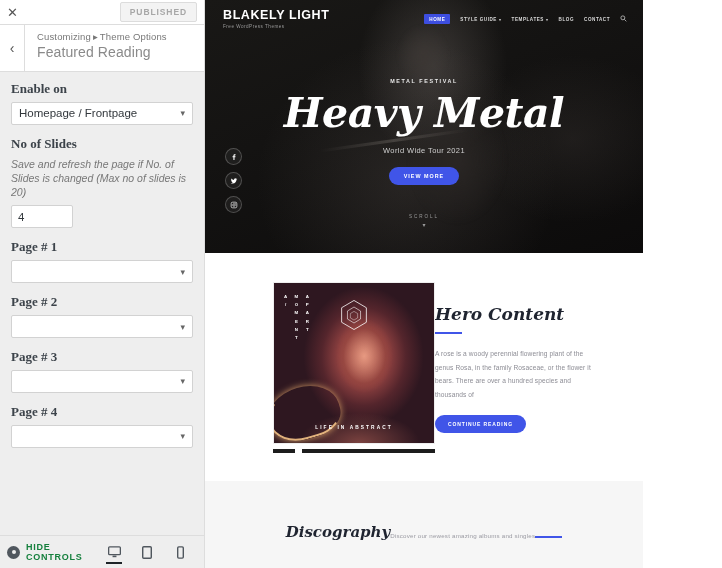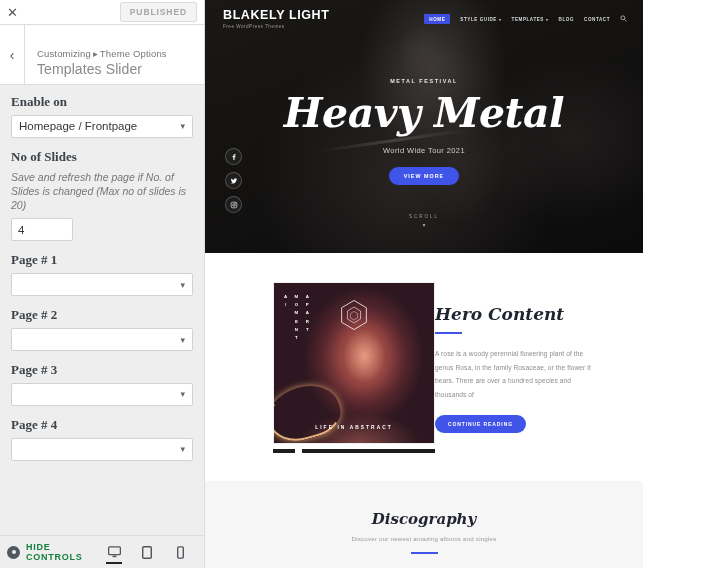--- a/index.html
+++ b/index.html
@@ -53,21 +53,21 @@
     min-height: 47px;
     flex: none;
   }
   .cz-back {
     width: 25px;
     border-right: 1px solid #ddd;
     display: flex; align-items: center; justify-content: center;
     color: #555; font-size: 14px;
     cursor: pointer;
   }
-  .cz-titles { padding: 6px 0 7px 12px; margin-top: 17px; }
+  .cz-titles { padding: 6px 0 7px 12px; }
   .cz-crumb {
     font-size: 9.5px; color: #777; letter-spacing: .15px;
     margin-bottom: 2px;
   }
   .cz-crumb .sep { padding: 0 2px; }
   .cz-panel-title {
     font-size: 14px; color: #8a8a8a; font-weight: 400;
     letter-spacing: .1px;
   }
 
@@ -340,21 +340,21 @@
     font-size: 5px; font-weight: bold; letter-spacing: .9px;
     text-transform: uppercase;
     padding: 6px 13px; border-radius: 11px;
     cursor: pointer; border: none;
     font-family: "Liberation Sans", sans-serif;
   }
 
   
   .disc-sec {
     height: 87px; background: #f6f6f6;
-    display: flex; flex-direction: column;
+    display: flex; flex-direction: row;
     align-items: center; justify-content: center;
     padding-top: 14px;
   }
   .disc-title {
     font-family: "DejaVu Serif", serif;
     font-style: italic; font-weight: bold;
     color: #1f2430; font-size: 15px;
   }
   .disc-sub {
     color: #9a9aa2; font-size: 6.2px; letter-spacing: .2px;
@@ -375,21 +375,21 @@
       <div class="cz-close">✕</div>
       <button class="cz-publish">Published</button>
     </div>
 
     <div class="cz-header">
       <div class="cz-back">‹</div>
       <div class="cz-titles">
         <div class="cz-crumb">
           <span>Customizing</span><span class="sep">▸</span><span>Theme Options</span>
         </div>
-        <div class="cz-panel-title">Templates Slider</div>
+        <div class="cz-panel-title">Featured Reading</div>
       </div>
     </div>
 
     <div class="cz-body">
 
       <div class="ctrl">
         <span class="ctrl-label">Enable on</span>
         <div class="sel-wrap">
           <select class="cz-select">
             <option>Homepage / Frontpage</option>

